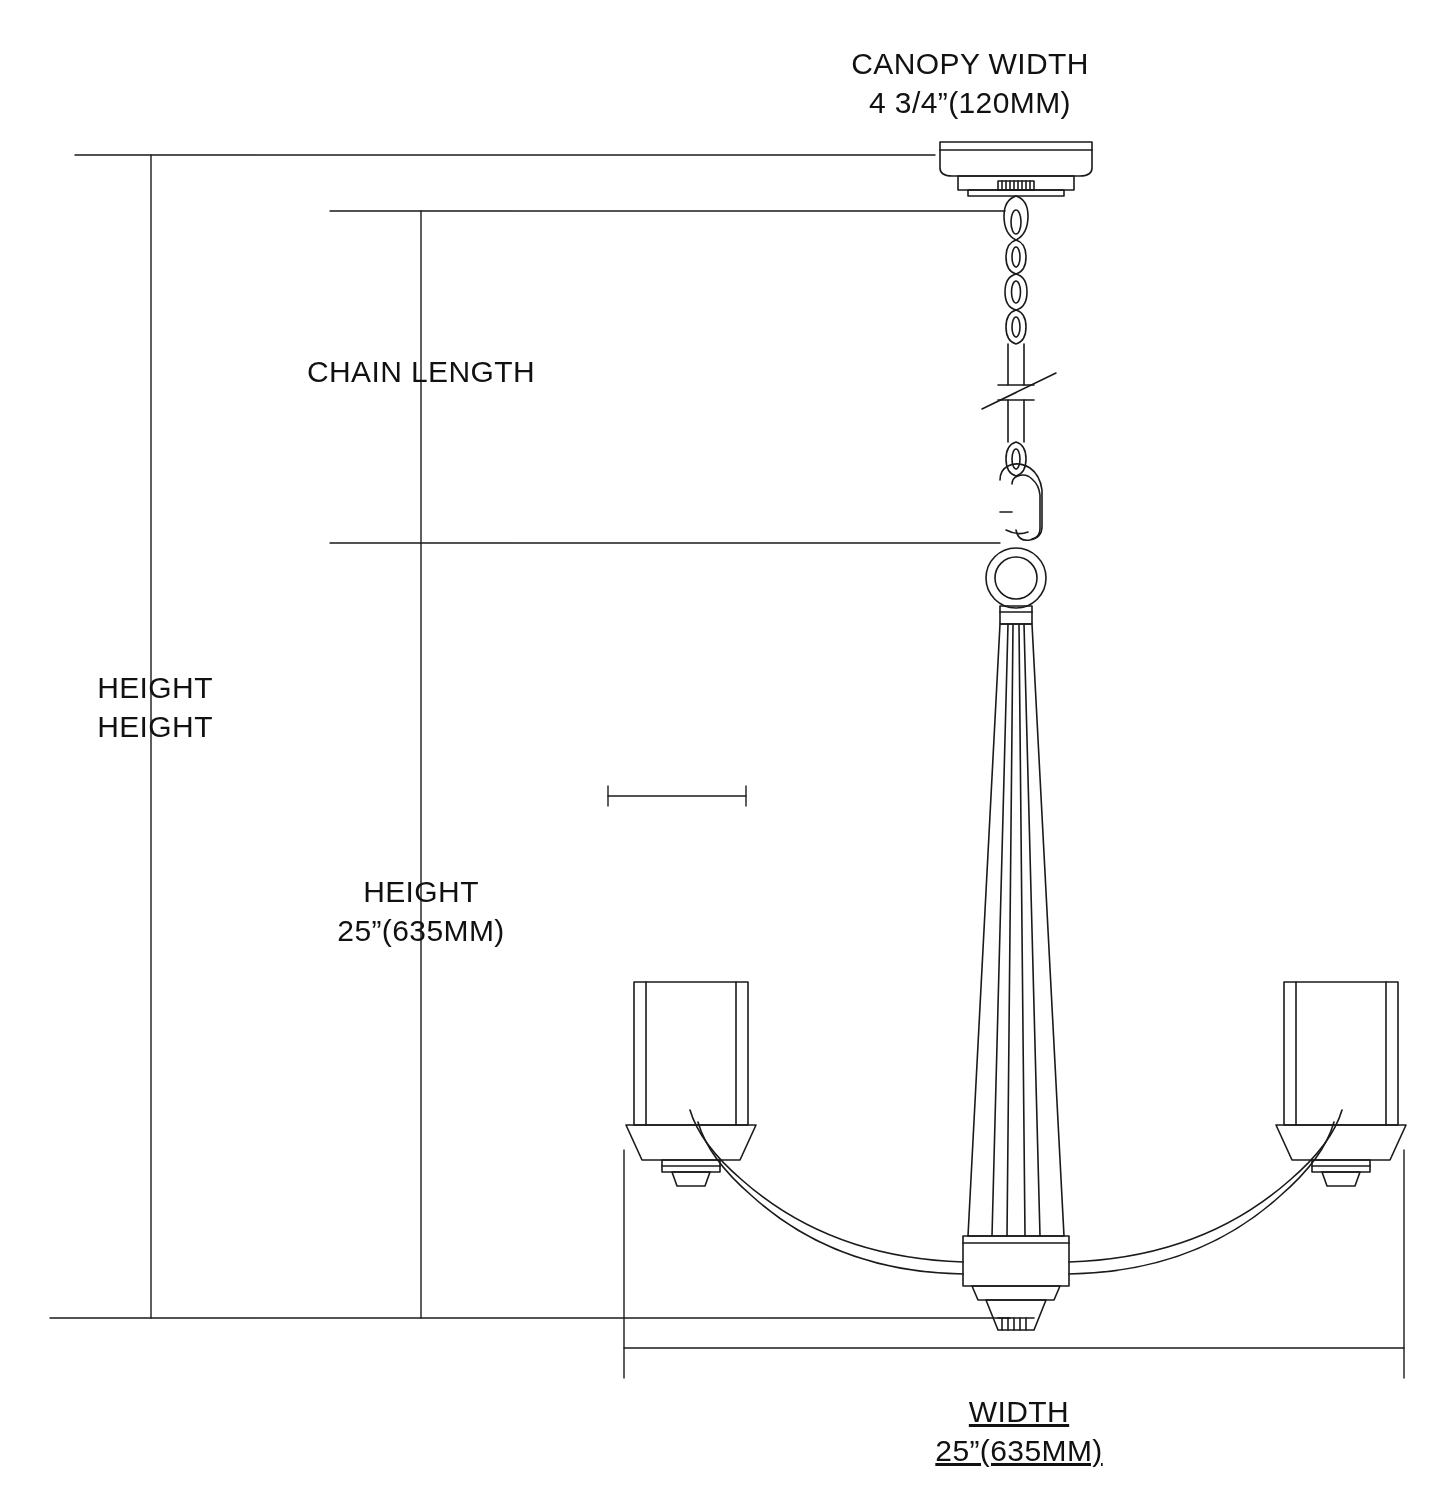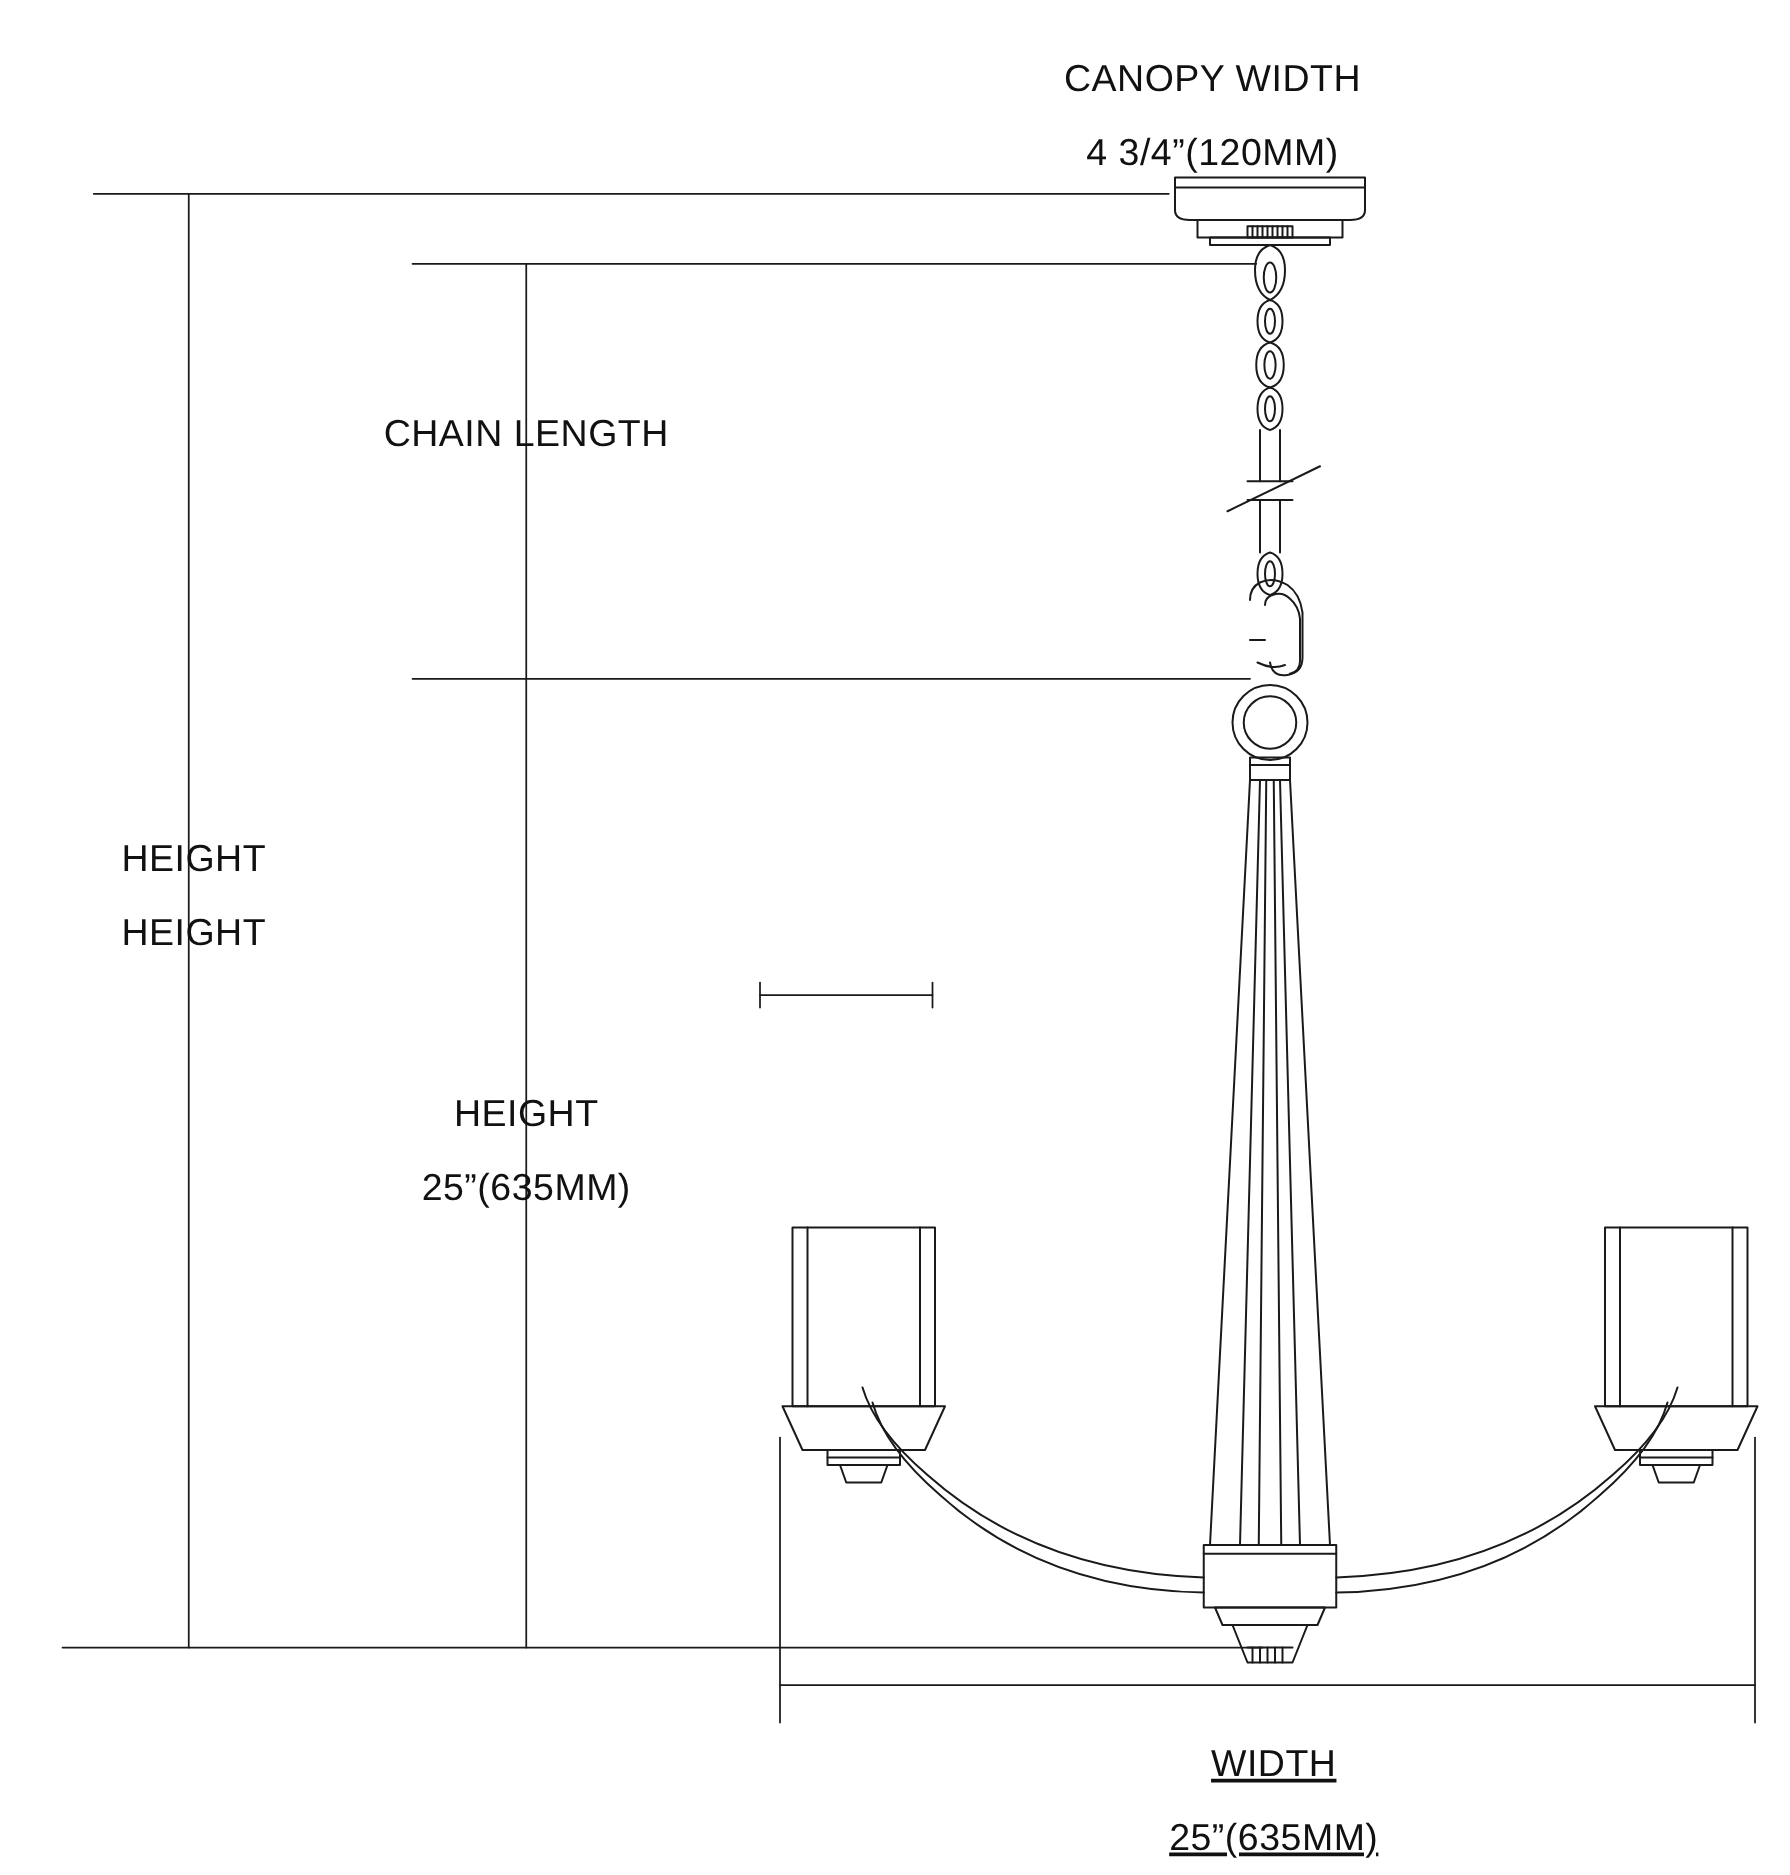--- a/index.html
+++ b/index.html
@@ -18,21 +18,21 @@
   }
   .label {
     position: absolute;
     text-align: center;
     font-size: 30px;
     line-height: 1.30;
     color: #111111;
     letter-spacing: 0.4px;
     white-space: nowrap;
   }
-  .label .l2 { display: block; margin-top: 20px; }
+  .label .l2 { display: block; }
   svg.draw {
     position: absolute;
     left: 0;
     top: 0;
     width: 1432px;
     height: 1500px;
   }
 </style>
 </head>
 <body>
@@ -176,21 +176,21 @@
       </g>
 
     </g>
   </svg>
 
   <div class="label" style="left:760px; top:44px; width:420px;">
     <span>CANOPY WIDTH</span>
     <span class="l2">4 3/4”(120MM)</span>
   </div>
 
-  <div class="label" style="left:206px; top:328px; width:430px;text-align:center;">
+  <div class="label" style="left:206px; top:352px; width:430px;text-align:center;">
     <span>CHAIN LENGTH</span>
   </div>
 
   <div class="label" style="left:0px; top:668px; width:310px;">
     <span>HEIGHT</span>
     <span class="l2">HEIGHT</span>
   </div>
 
 
   <div class="label" style="left:216px; top:872px; width:410px;">

